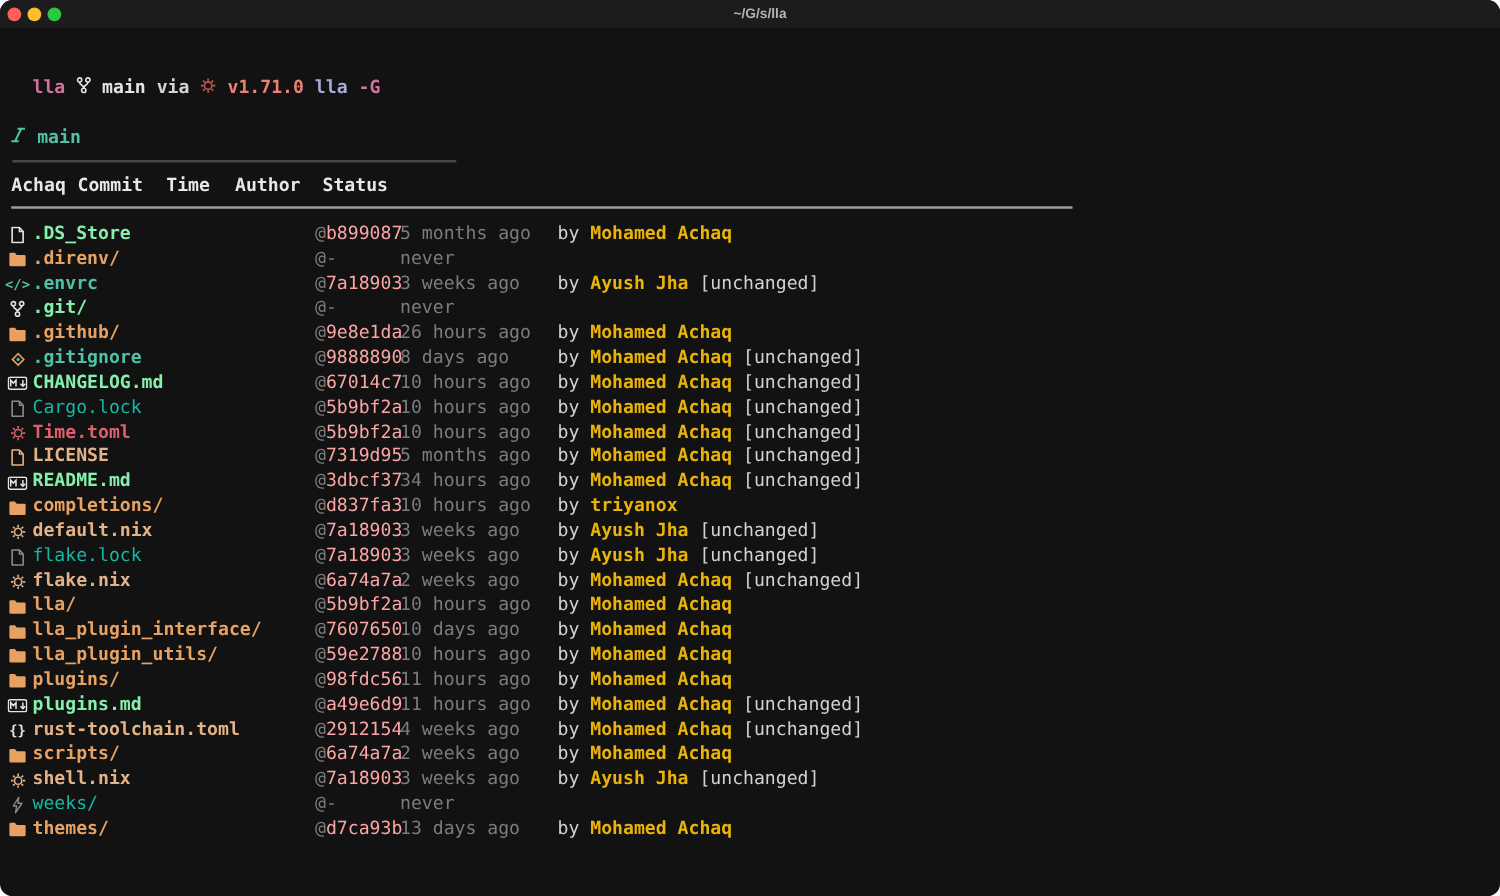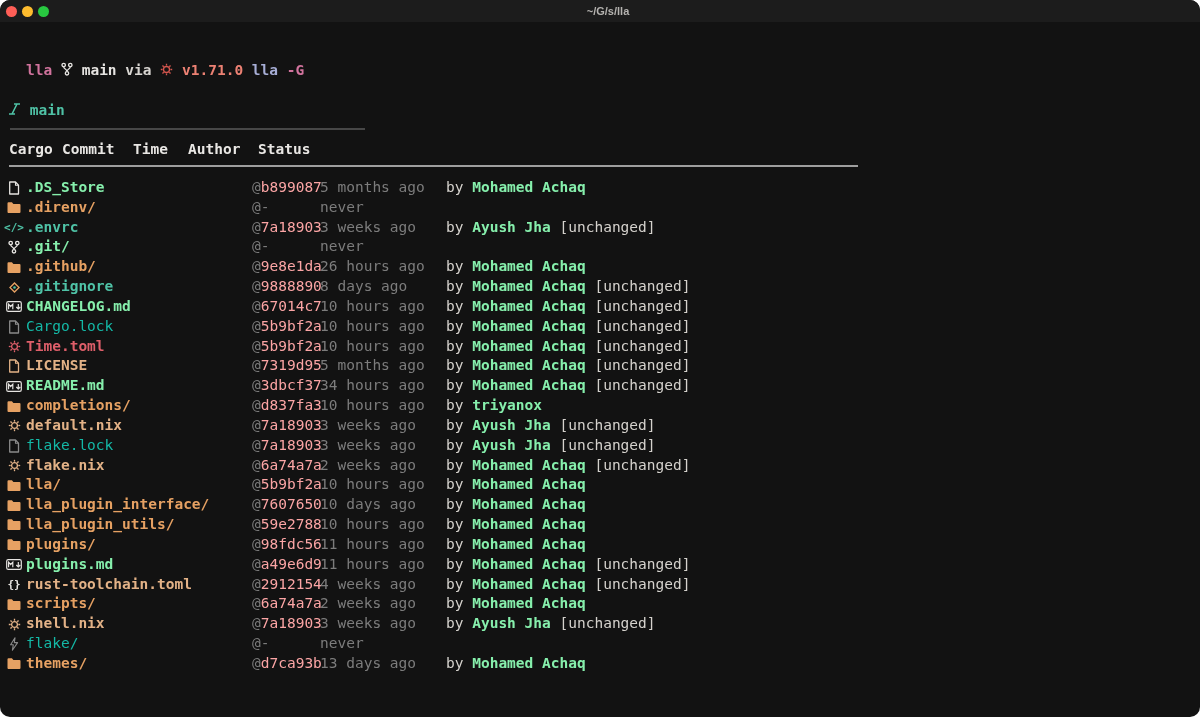--- a/index.html
+++ b/index.html
@@ -41,21 +41,21 @@
   .icon{left:4px;width:20px;display:flex;height:19.84px;align-items:center;justify-content:center;}
   .icon svg{display:block;}
   .icon .tglyph{font-size:11px;font-weight:bold;line-height:1;}
   .name{left:26px;font-weight:bold;}
   .commit{left:252px;}
   .time{left:320px;color:#7c7c7c;}
   .author{left:446px;color:#d5d2cd;}
   .at{color:#7c7c7c;font-weight:normal;}
   .hash{color:#fca5a5;font-weight:normal;}
   .hash.dash{color:#7c7c7c;font-weight:normal;}
-  .aname{color:#86efac;font-weight:bold;}
+  .aname{color:#eab308;font-weight:bold;}
   .c-white{color:#86efac;}
   .c-orange{color:#e6a163;}
   .c-teal{color:#4fc2a6;}
   .c-gray{color:#14b8a6;font-weight:normal;}
   .c-red{color:#df5f6a;}
   .c-tan{color:#e3b287;}
   .inline-icon{display:inline-block;vertical-align:-1px;}
 </style>
 </head>
 <body>
@@ -94,21 +94,21 @@
 
   <div class="abs branchline"><span class="inline-icon"><svg width="13" height="14" viewBox="0 0 13 14">
           <g stroke="#4fc2a6" stroke-width="1.6" fill="none">
             <path d="M6 2 H12 M9 2 L4 12 M1 12 H7"></path>
           </g>
         </svg></span><span> </span><span>main</span></div>
 
   <div class="abs rule1"></div>
 
   <div class="abs header">
-    <span class="h0">Cargo</span>
+    <span class="h0">Achaq</span>
     <span class="h1">Commit</span>
     <span class="h2">Time</span>
     <span class="h3">Author</span>
     <span class="h4">Status</span>
   </div>
 
   <div class="abs rule2"></div>
 
   <div class="abs rows" id="rows">
       <div class="row"><span class="cell icon"><svg width="12" height="14" viewBox="0 0 12 14">
@@ -224,19 +224,19 @@
               <line x1="6.5" y1="0.8" x2="6.5" y2="2.7" transform="rotate(90 6.5 6.5)"></line>
               <line x1="6.5" y1="0.8" x2="6.5" y2="2.7" transform="rotate(135 6.5 6.5)"></line>
               <line x1="6.5" y1="0.8" x2="6.5" y2="2.7" transform="rotate(180 6.5 6.5)"></line>
               <line x1="6.5" y1="0.8" x2="6.5" y2="2.7" transform="rotate(225 6.5 6.5)"></line>
               <line x1="6.5" y1="0.8" x2="6.5" y2="2.7" transform="rotate(270 6.5 6.5)"></line>
               <line x1="6.5" y1="0.8" x2="6.5" y2="2.7" transform="rotate(315 6.5 6.5)"></line>
             </g>
           </svg></span><span class="cell name c-tan">shell.nix</span><span class="cell commit"><span class="at">@</span><span class="hash">7a18903</span></span><span class="cell time">3 weeks ago</span><span class="cell author"><span>by </span><span class="aname">Ayush Jha</span><span> [unchanged]</span></span></div>
       <div class="row"><span class="cell icon"><svg width="10" height="14" viewBox="0 0 10 14">
             <path d="M6 0.8 L1.6 7.8 h2.7 L3.4 13.2 L8.6 5.6 H5.3 z" fill="none" stroke="#8a8a8a" stroke-width="1.1" stroke-linejoin="round"></path>
-          </svg></span><span class="cell name c-gray">flake/</span><span class="cell commit"><span class="at">@</span><span class="hash dash">-</span></span><span class="cell time">never</span></div>
+          </svg></span><span class="cell name c-gray">weeks/</span><span class="cell commit"><span class="at">@</span><span class="hash dash">-</span></span><span class="cell time">never</span></div>
       <div class="row"><span class="cell icon"><svg width="14" height="13" viewBox="0 0 14 13">
             <path d="M0.5 2.2 a1 1 0 0 1 1 -1 h3.4 l1.5 1.8 h6.1 a1 1 0 0 1 1 1 V11 a1 1 0 0 1 -1 1 H1.5 a1 1 0 0 1 -1 -1 z" fill="#e6a163"></path>
           </svg></span><span class="cell name c-orange">themes/</span><span class="cell commit"><span class="at">@</span><span class="hash">d7ca93b</span></span><span class="cell time">13 days ago</span><span class="cell author"><span>by </span><span class="aname">Mohamed Achaq</span></span></div>
     </div>
 
 </div>
 
 </body></html>

